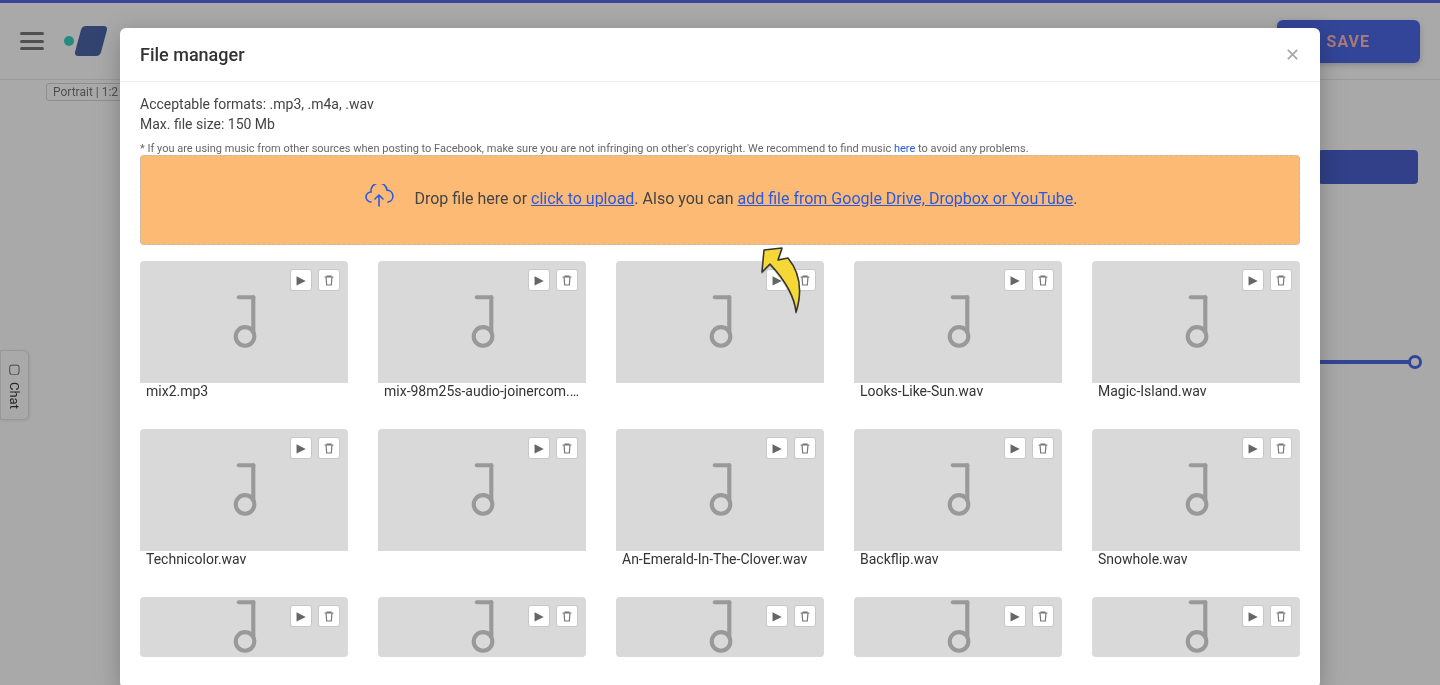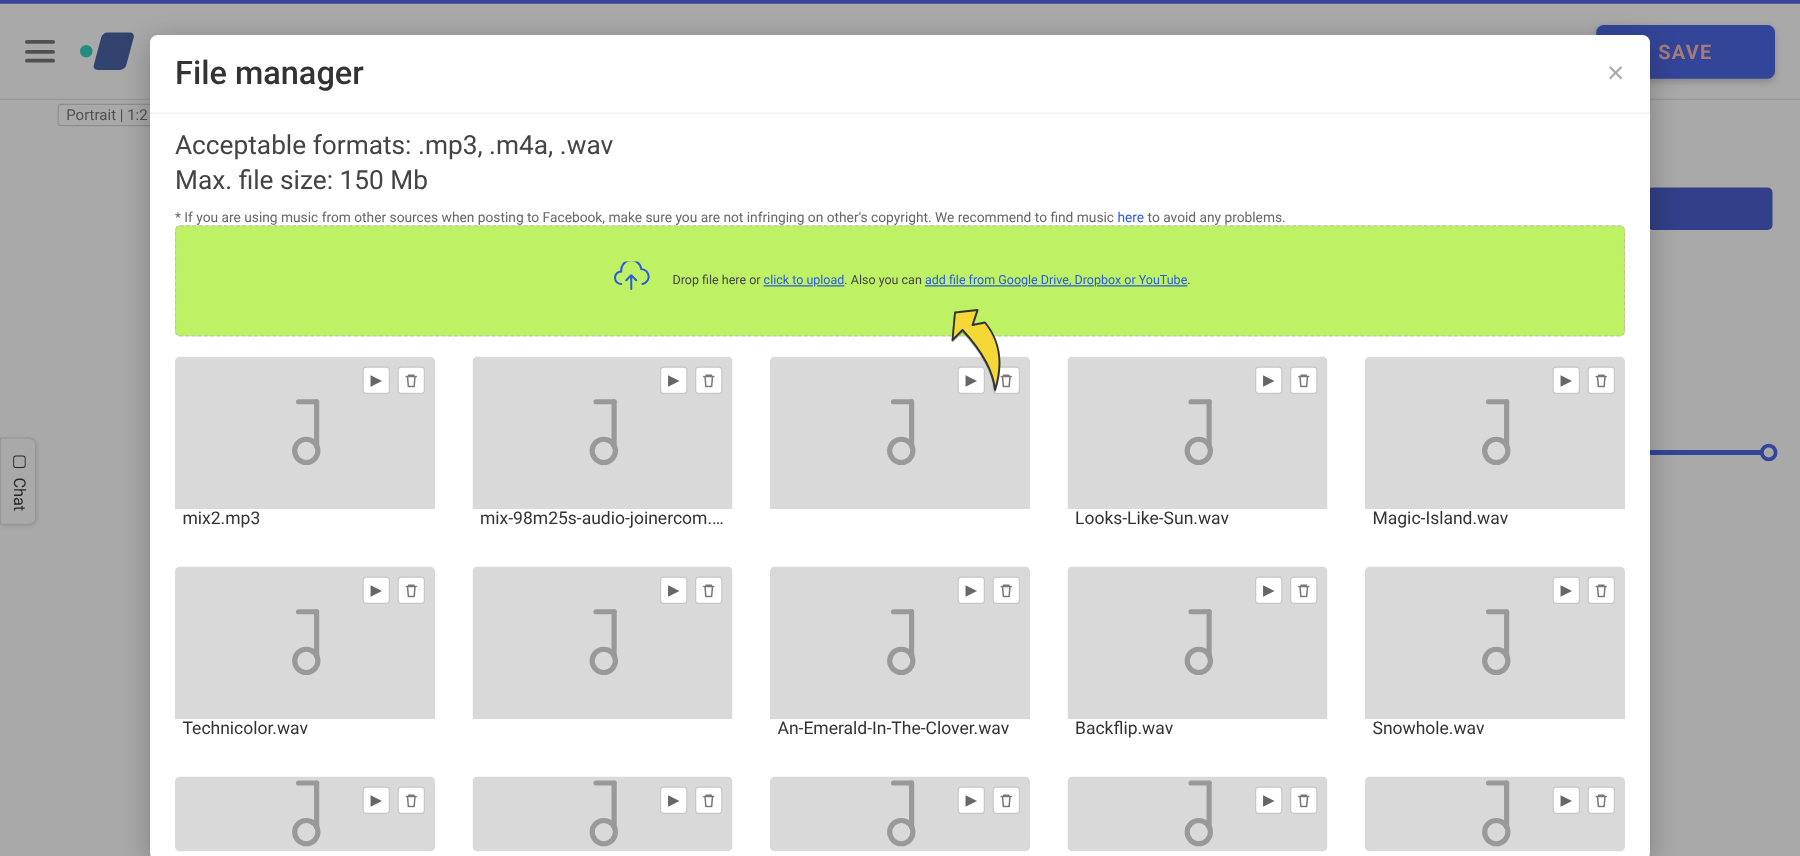--- a/index.html
+++ b/index.html
@@ -54,34 +54,34 @@
   position:absolute;
   left:120px; top:28px;
   width:1200px; height:660px;
   background:#fff;
   border-radius:6px;
   box-shadow:0 6px 24px rgba(0,0,0,0.25);
   overflow:hidden;
   display:flex; flex-direction:column;
 }
 .modal-header { padding:16px 20px; border-bottom:1px solid #eee; display:flex; align-items:center;}
-.modal-title { font-size:26px; color:#333; font-weight:500;}
+.modal-title { font-size:18px; color:#333; font-weight:500;}
 .modal-close { margin-left:auto; color:#aaa; font-size:18px; cursor:pointer;}
 .modal-body { padding:14px 20px; overflow-y:auto; flex:1;}
-.info-line { font-size:21px; color:#444; margin-bottom:4px;}
+.info-line { font-size:14px; color:#444; margin-bottom:4px;}
 .disclaimer { font-size:11px; color:#666; margin-top:10px; margin-bottom:0;}
 .disclaimer a { color:#2a5adf; text-decoration:none;}
 
 .dropzone {
   border:1.5px dashed #bbb;
   border-radius:4px;
-  background:#bef264;
+  background:#fdba74;
   padding:28px 10px;
   text-align:center;
-  font-size:10px; color:#444;
+  font-size:16px; color:#444;
   margin-bottom:16px;
   position:relative;
 }
 .dropzone .cloud { display:inline-block; vertical-align:middle; margin-right:14px;}
 .dropzone a { color:#2a5adf; text-decoration:underline; cursor:pointer;}
 
 .arrow-svg { position:absolute; left:624px; top:212px; z-index:5; pointer-events:none;}
 
 .grid { display:grid; grid-template-columns: repeat(5, 1fr); gap:30px;}
 .card { border-radius:4px; overflow:hidden; background:#fff;}

